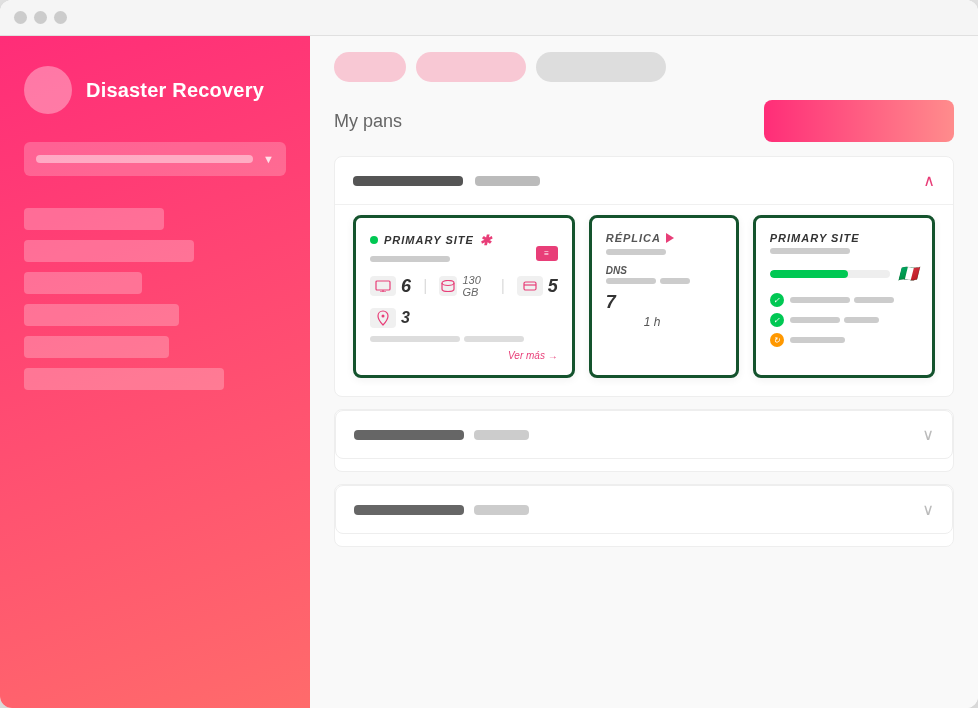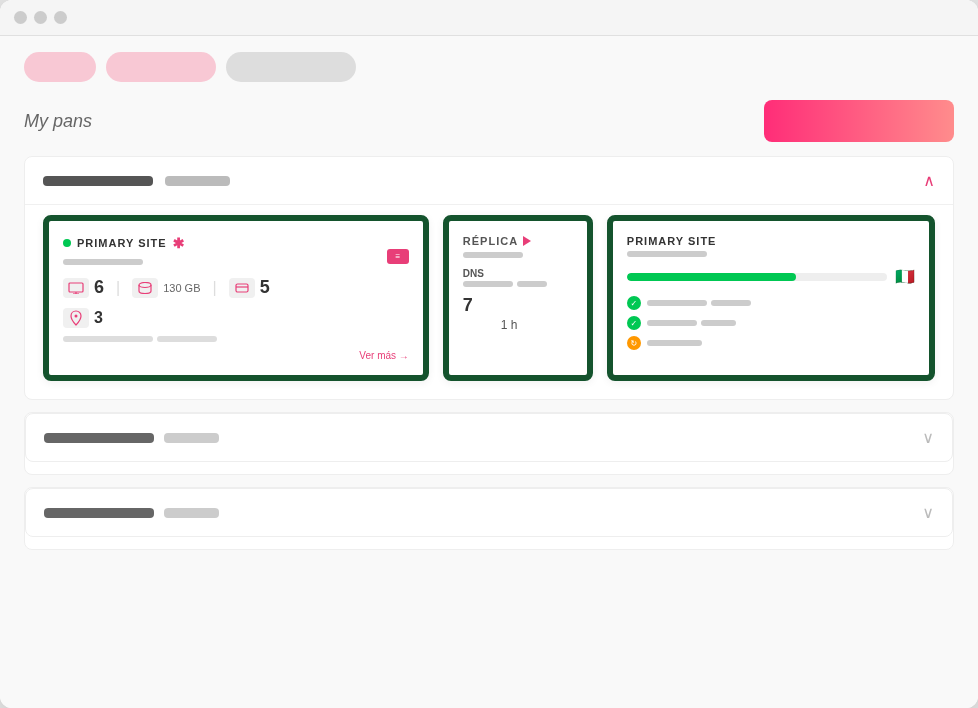--- a/index.html
+++ b/index.html
@@ -132,21 +132,20 @@
     .page-header {
       display: flex;
       align-items: center;
       justify-content: space-between;
       margin-bottom: 14px;
     }
     .page-title {
       font-size: 18px;
       color: #666;
       font-weight: 400;
-      font-style: italic;
     }
     .header-btn {
       background: linear-gradient(90deg, #ff2d78, #ff8c8c);
       border: none;
       border-radius: 8px;
       width: 190px;
       height: 42px;
       cursor: pointer;
     }
     
@@ -187,24 +186,25 @@
       padding: 10px 18px 18px;
       border-top: 1px solid #f0f0f0;
     }
     .sites-row {
       display: flex;
       gap: 14px;
     }
     
     .site-card {
       background: #fff;
-      border: 6px solid #14532d;
+      border: 3px solid #14532d;
       border-radius: 8px;
       padding: 14px;
       box-shadow: 0 2px 8px rgba(0,0,0,0.06);
+      font-style: italic;
     }
     .site-card.primary { flex: 1.2; }
     .site-card.replica { width: 150px; }
     .site-card.recovery { flex: 1; }
     .site-card-title {
       display: flex;
       align-items: center;
       gap: 6px;
       font-size: 11px;
       font-weight: 700;
@@ -349,20 +349,38 @@
 <div class="window">
 
   <div class="titlebar">
     <div class="traffic-light"></div>
     <div class="traffic-light"></div>
     <div class="traffic-light"></div>
   </div>
 
   <div class="main-content">
 
+    <div class="sidebar">
+      <div class="sidebar-header">
+        <div class="sidebar-avatar"></div>
+        <span class="sidebar-title">Disaster Recovery</span>
+      </div>
+      <div class="sidebar-dropdown">
+        <div class="sidebar-dropdown-bar"></div>
+        <span class="sidebar-dropdown-arrow">▼</span>
+      </div>
+      <nav class="sidebar-nav">
+        <div class="sidebar-nav-item"></div>
+        <div class="sidebar-nav-item"></div>
+        <div class="sidebar-nav-item"></div>
+        <div class="sidebar-nav-item"></div>
+        <div class="sidebar-nav-item"></div>
+        <div class="sidebar-nav-item"></div>
+      </nav>
+    </div>
 
     <div class="right-panel">
 
       <div class="top-tabs">
         <div class="tab-pill"></div>
         <div class="tab-pill"></div>
         <div class="tab-pill"></div>
       </div>
 
       <div class="page-header">

